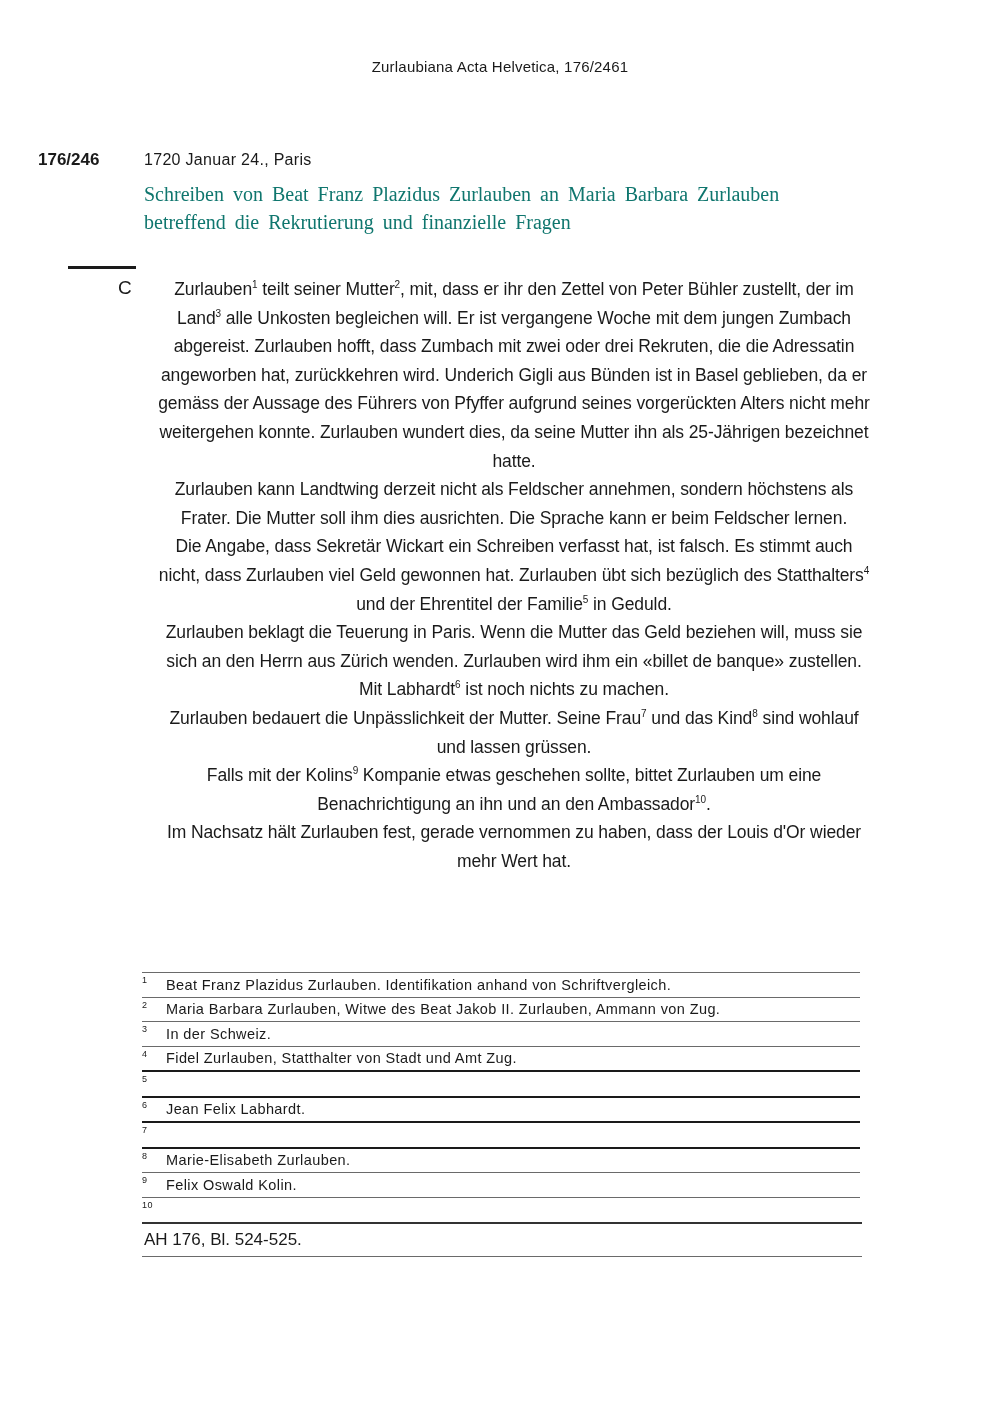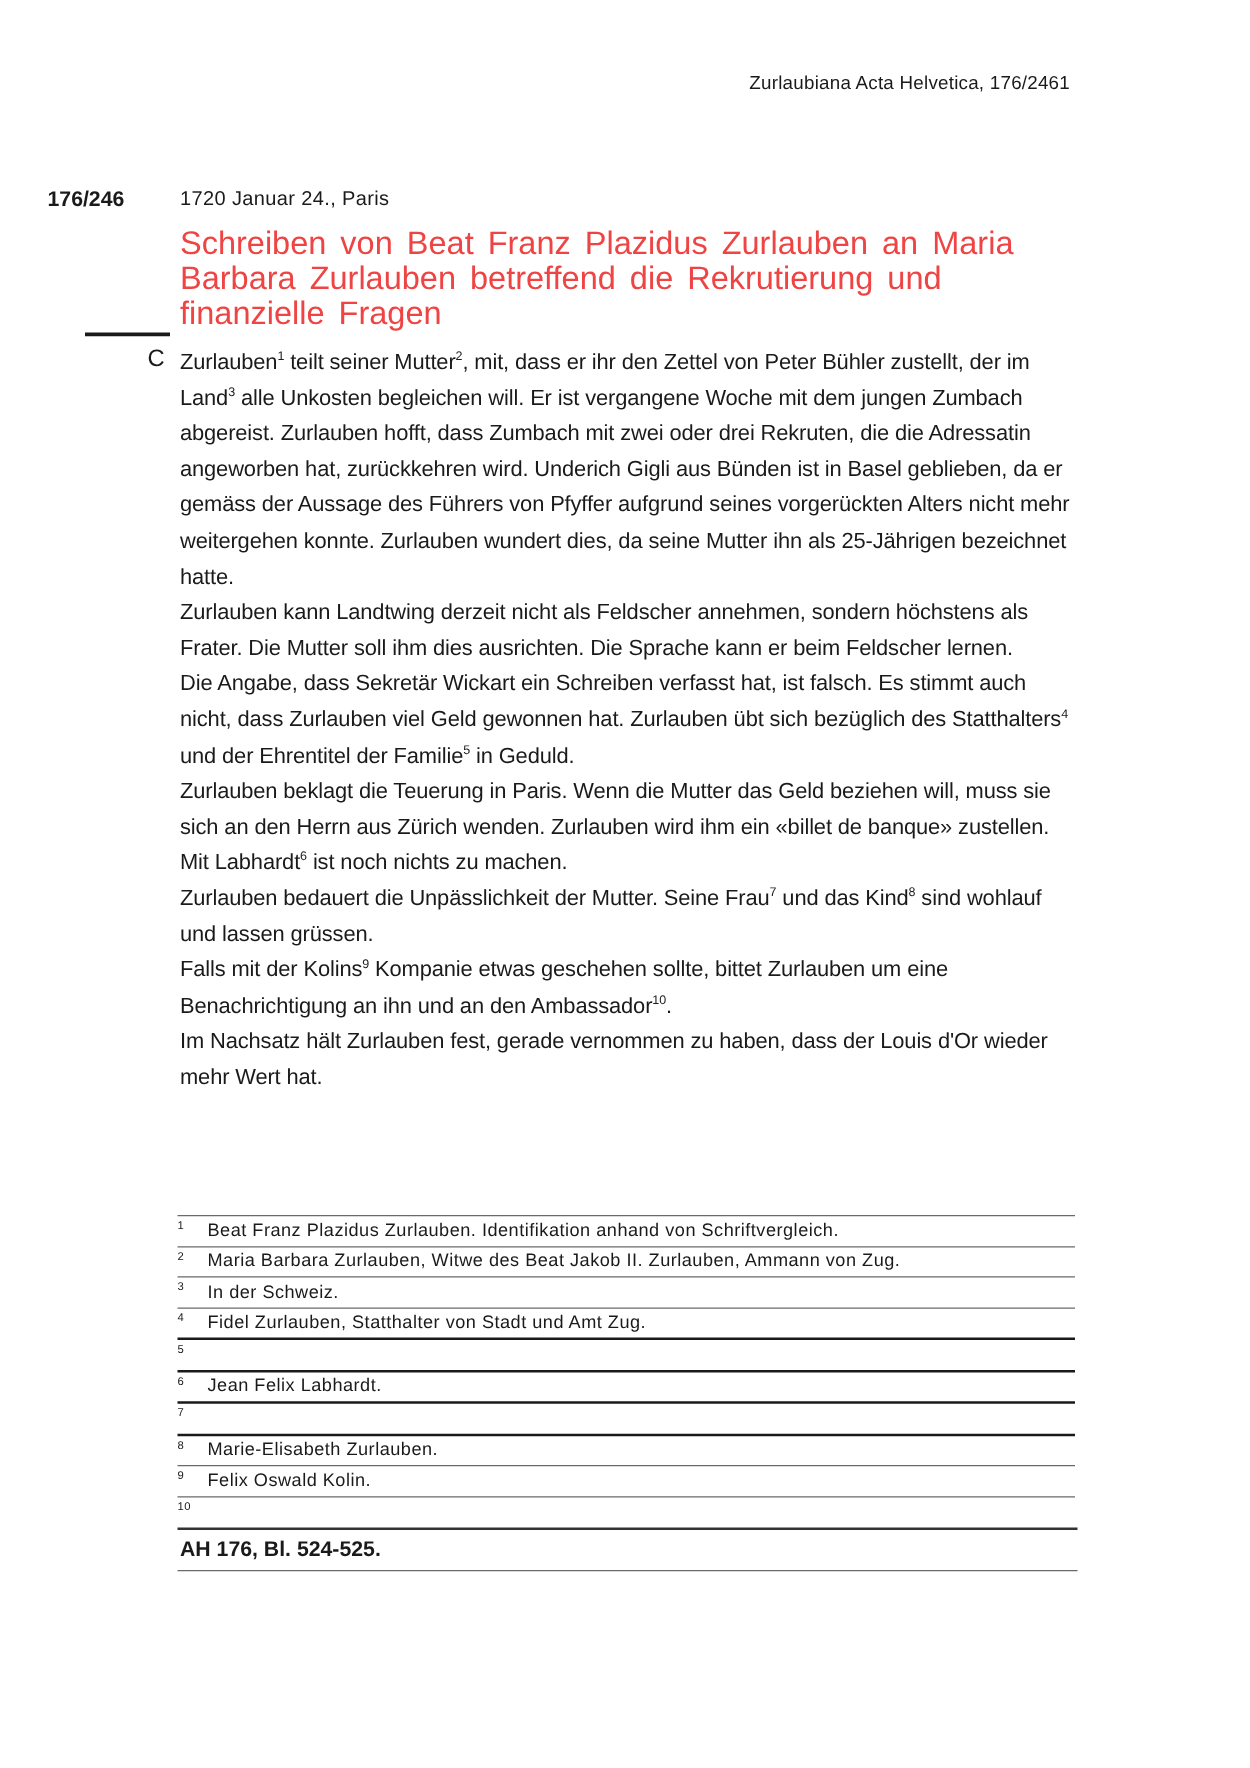--- a/index.html
+++ b/index.html
@@ -4,62 +4,63 @@
   <style>
     html, body { margin: 0; padding: 0; background: #ffffff; }
     body {
       width: 1000px; height: 1414px; position: relative; overflow: hidden;
       color: #1a1a1a;
       font-family: "Liberation Sans", "DejaVu Sans", sans-serif;
     }
     .running-head {
       position: absolute; top: 58px; left: 144px; width: 712px;
       font-size: 15px; letter-spacing: 0.2px;
-      display: flex; justify-content: flex-end;
+      display: flex; justify-content: center;
     }
     .doc-number {
       position: absolute; top: 150px; left: 38px;
       font-size: 17px; font-weight: bold;
     }
     .doc-date {
       position: absolute; top: 151px; left: 144px; font-size: 16px; letter-spacing: 0.3px;
     }
     .doc-title {
       position: absolute; top: 180px; left: 144px; width: 712px;
-      font-size: 26px; line-height: 28px; word-spacing: 4px;
-      color: #ef4444;
+      font-size: 20px; line-height: 28px; word-spacing: 4px;
+      color: #0f766e;
+      font-family: Liberation Serif, serif;
     }
     .margin-rule {
       position: absolute; top: 266px; left: 68px; width: 68px; height: 0;
       border-top: 3px solid #1a1a1a;
     }
     .margin-marker {
       position: absolute; top: 277px; left: 118px; font-size: 19px;
     }
     .regest {
-      position: absolute; top: 275px; left: 144px; width: 716px;
-      font-size: 17.5px; line-height: 28.6px; letter-spacing: -0.1px;
+      position: absolute; top: 275px; left: 156px; width: 716px;
+      font-size: 17.5px; line-height: 28.6px; letter-spacing: -0.1px; text-align: center;
     }
     .regest p { margin: 0; }
     .regest sup { font-size: 10px; line-height: 0; vertical-align: 7px; }
     .footnotes {
       position: absolute; top: 972px; left: 142px; width: 718px;
       font-size: 14.5px; letter-spacing: 0.4px;
     }
     .fn {
       display: flex; height: 23.5px; align-items: center;
       border-top: 1px solid #6a6a6a;
     }
     .fn.heavy { border-top: 2px solid #1a1a1a; }
     .fn-num { width: 24px; font-size: 9px; align-self: flex-start; padding-top: 2px; }
     .fn-text { flex: 1; }
     .sources {
       position: absolute; top: 1222px; left: 142px; width: 718px;
       border-top: 2px solid #333; border-bottom: 1px solid #6a6a6a;
-      padding: 5px 0 6px 2px; font-size: 17px; line-height: 21px; font-weight: bold;
+      padding: 5px 0 6px 2px; font-size: 17px; line-height: 21px;
     }
   </style>
 </head>
 <body>
 
 <div class="running-head">
   <span>Zurlaubiana Acta Helvetica, 176/246</span>
   <span>1</span>
 </div>
 

